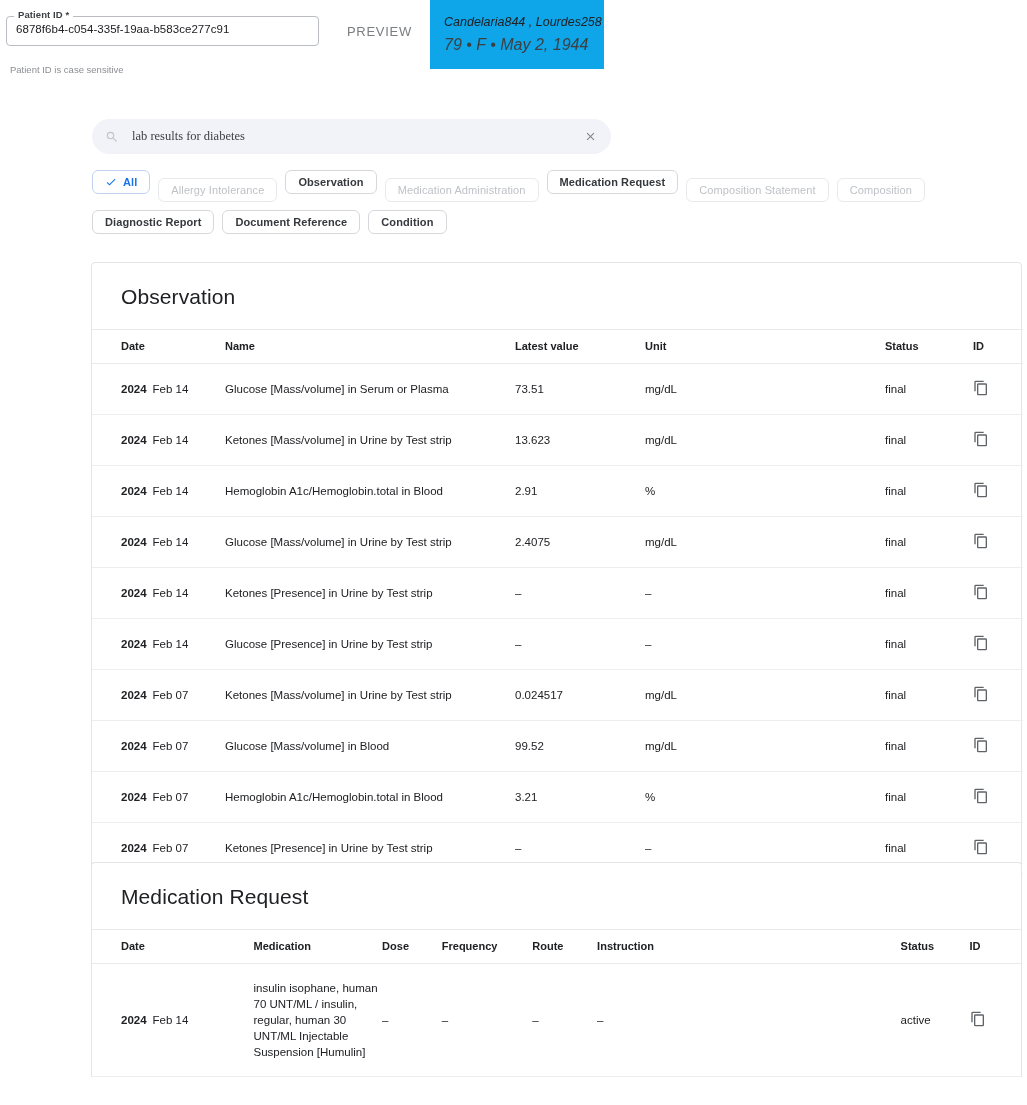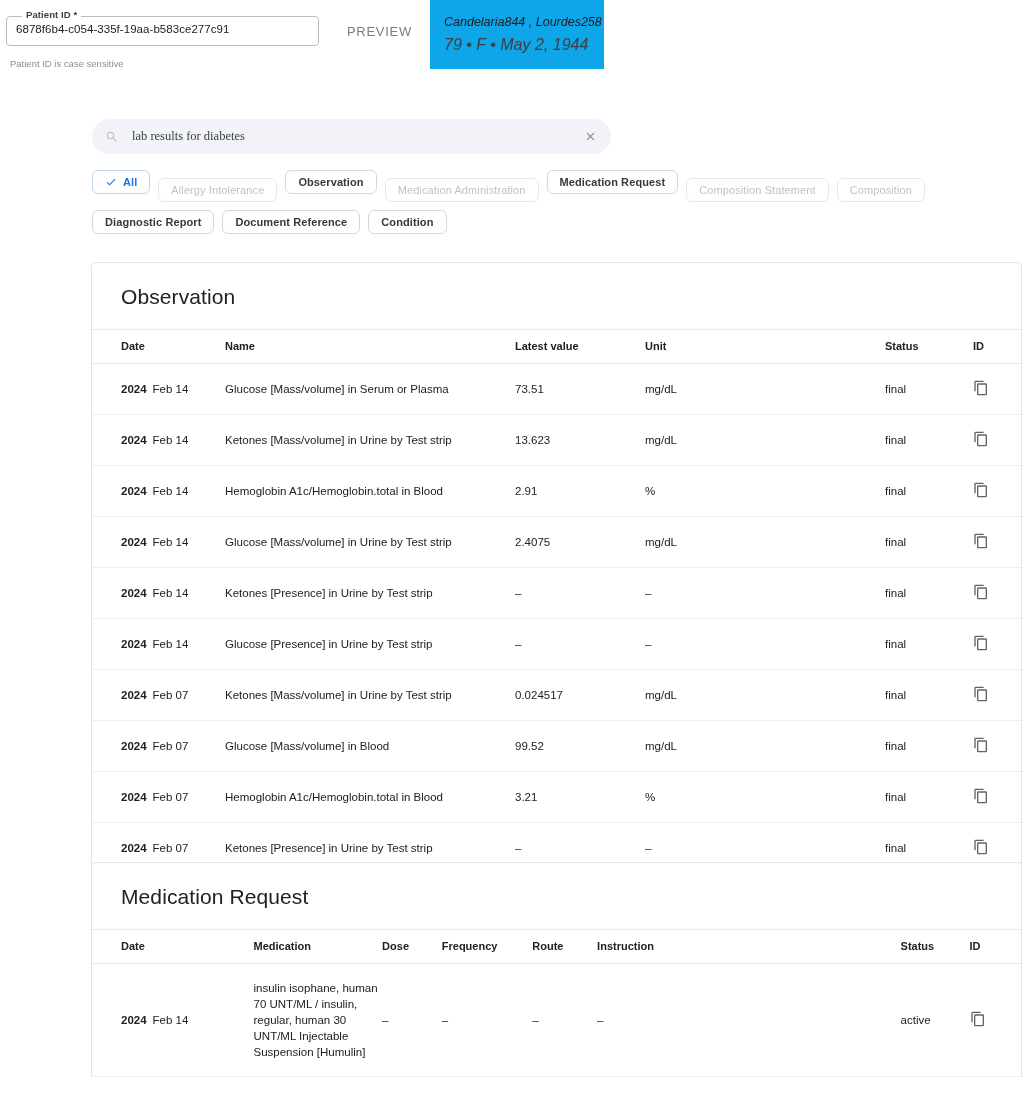--- a/index.html
+++ b/index.html
@@ -16,32 +16,32 @@
 
   .field-wrap {
     position: absolute; left: 6px; top: 16px; width: 313px; height: 30px;
   }
   .field-box {
     position: absolute; inset: 0;
     border: 1px solid #b9bcc0; border-radius: 4px;
     background: #fff;
   }
   .field-legend {
-    position: absolute; left: 16px; top: -6px;
+    position: absolute; left: 8px; top: -6px;
     background: #fff; padding: 0 4px;
     font-size: 9.5px; font-weight: bold; color: #3c4043;
     letter-spacing: .1px; line-height: 10px;
   }
   .field-value {
     position: absolute; left: 10px; top: 7px; right: 10px;
     font-size: 11.5px; color: #202124; letter-spacing: .05px;
     white-space: nowrap; overflow: hidden;
   }
   .field-helper {
-    position: absolute; left: 10px; top: 58px;
+    position: absolute; left: 10px; top: 64px;
     font-size: 9.5px; color: #8b8e92;
   }
 
   .preview-label {
     position: absolute; left: 347px; top: 24px;
     font-size: 13px; color: #7a7d81; letter-spacing: .7px;
   }
   .preview-card {
     position: absolute; left: 430px; top: 0;
     width: 174px; height: 69px;

